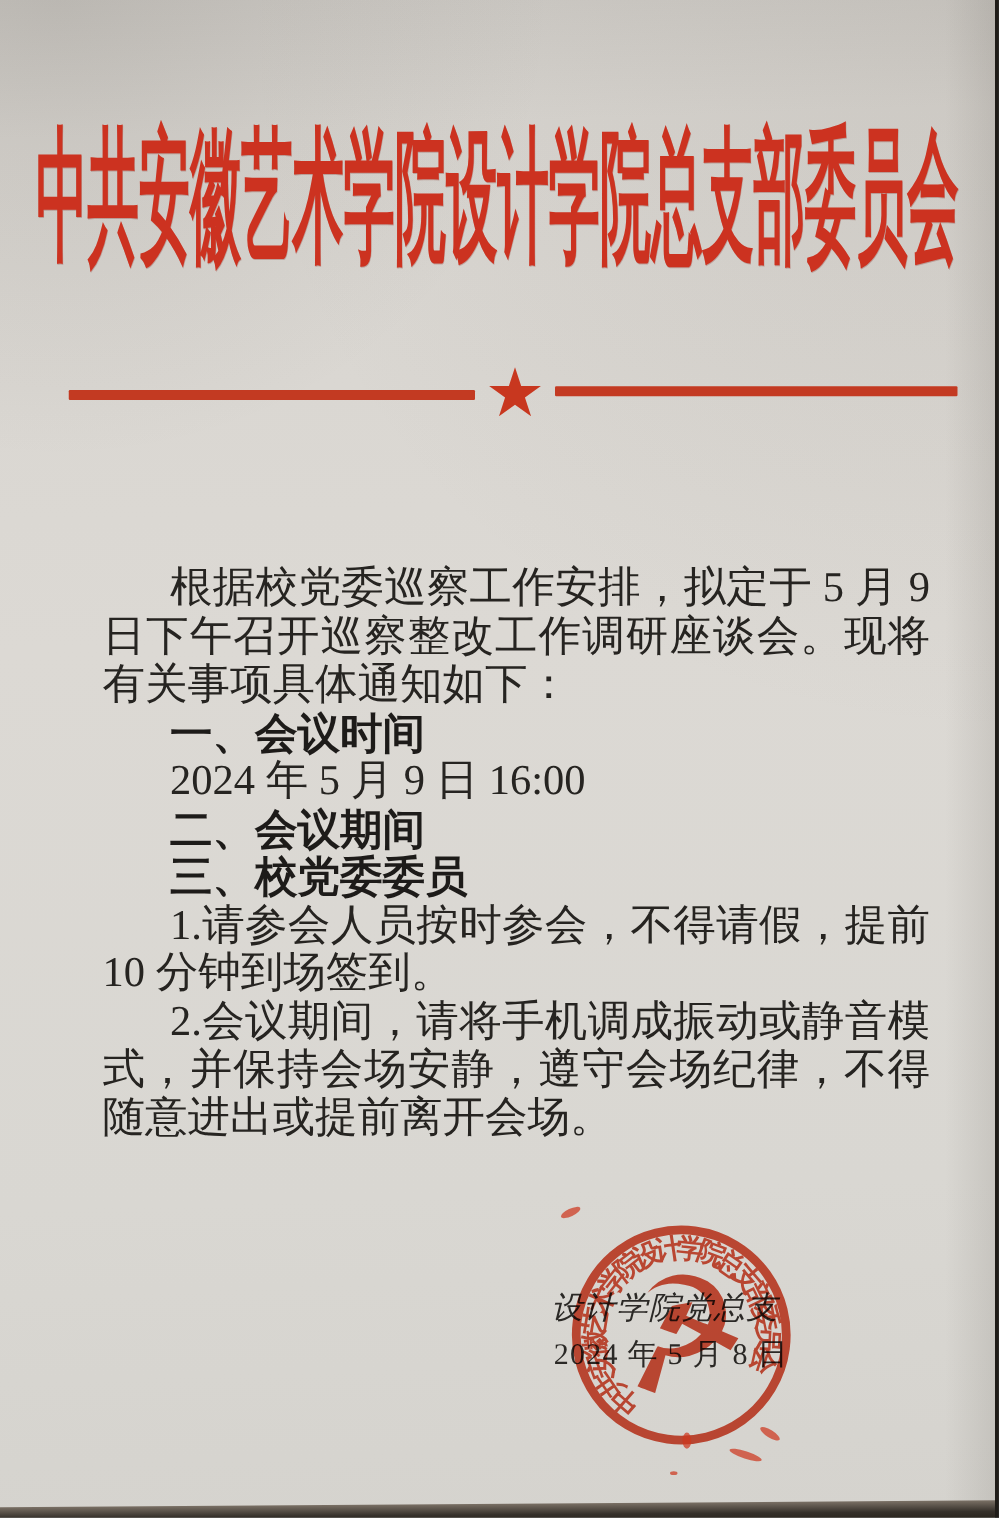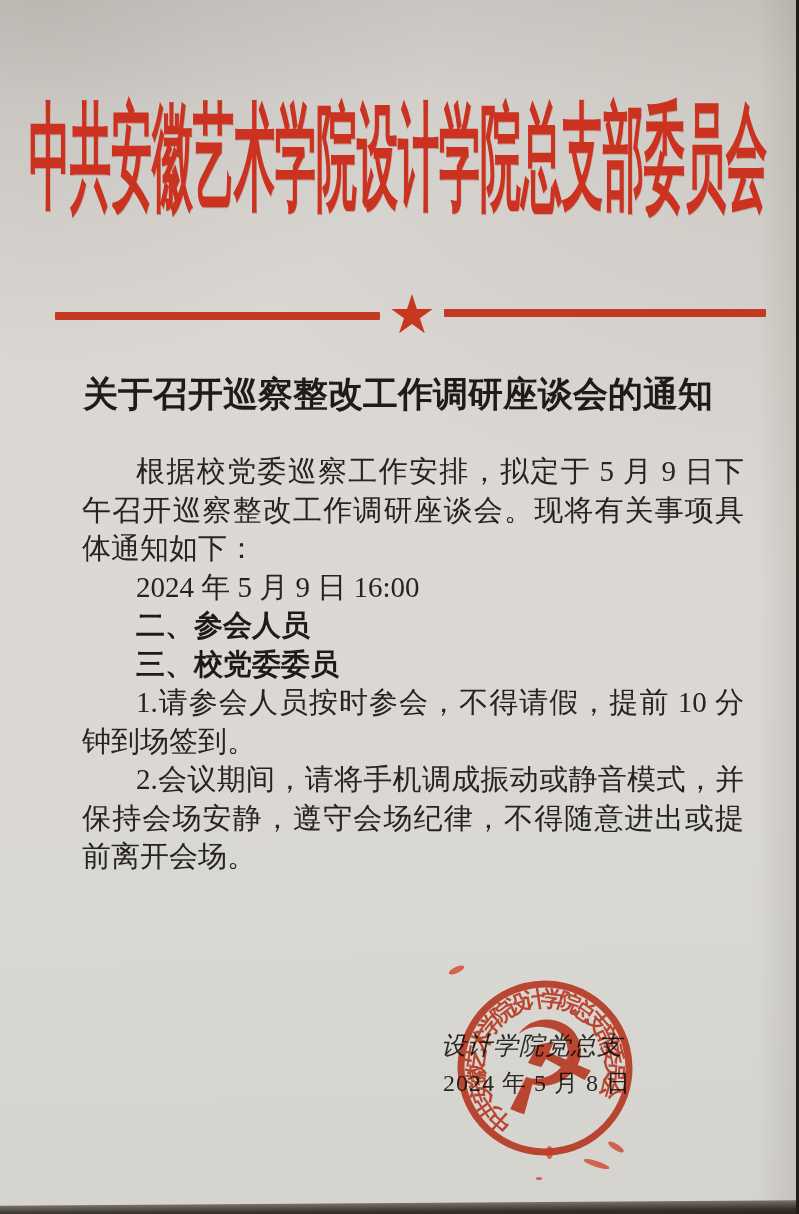--- a/index.html
+++ b/index.html
@@ -22,21 +22,21 @@
   .rule-left{left:55px;top:312px;width:325px;}
   .rule-right{left:444px;top:309px;width:322px;}
   .divider-star{position:absolute;left:382px;top:287px;width:60px;height:56px;
     line-height:56px;text-align:center;font-size:54px;color:#c8371f;
     font-family:"DejaVu Sans",sans-serif;}
   
   .doc-title{position:absolute;top:371px;left:0;right:0;text-align:center;
     font-size:35px;font-weight:bold;color:#1e1c1a;letter-spacing:0px;}
   
   .body-block{position:absolute;top:452px;left:82px;width:662px;
-    font-size:29px;line-height:38.5px;color:#262421;text-align:justify;}
+    font-size:34px;line-height:38.5px;color:#262421;text-align:justify;}
   .body-block p{margin:0;text-indent:54px;}
   .b-heading{font-family:"Liberation Sans","DejaVu Sans",sans-serif;
     font-weight:bold;color:#1d1b19;}
   
   .sig-org{position:absolute;left:441px;top:1029px;font-size:25px;color:#2b2926;
     letter-spacing:1px;font-style:italic;}
   .sig-date{position:absolute;left:443px;top:1067px;font-size:24px;color:#2b2926;
     letter-spacing:1px;}
   
   .seal{position:absolute;left:435px;top:958px;width:220px;height:220px;
@@ -58,26 +58,26 @@
 <div class="page">
 
   <div class="letterhead-wrap">
     <div class="letterhead">中共安徽艺术学院设计学院总支部委员会</div>
   </div>
 
   <div class="rule rule-left"></div>
   <div class="divider-star">★</div>
   <div class="rule rule-right"></div>
 
-  <div class="doc-title">关于召开巡察整改工作调研座谈会的通知</div>
 
   <div class="body-block">
     <p>根据校党委巡察工作安排，拟定于 5 月 9 日下午召开巡察整改工作调研座谈会。现将有关事项具体通知如下：</p>
+    <p class="b-heading">一、会议时间</p>
     <p>2024 年 5 月 9 日 16:00</p>
-    <p class="b-heading">二、参会人员</p>
+    <p class="b-heading">二、会议期间</p>
     <p class="b-heading">三、校党委委员</p>
     <p>1.请参会人员按时参会，不得请假，提前 10 分钟到场签到。</p>
     <p>2.会议期间，请将手机调成振动或静音模式，并保持会场安静，遵守会场纪律，不得随意进出或提前离开会场。</p>
   </div>
 
   <div class="sig-org">设计学院党总支</div>
   <div class="sig-date">2024 年 5 月 8 日</div>
 
   <svg class="seal" viewBox="0 0 220 220">
     <circle cx="110" cy="110" r="84" fill="none" stroke="#d8442b" stroke-width="7"></circle>

